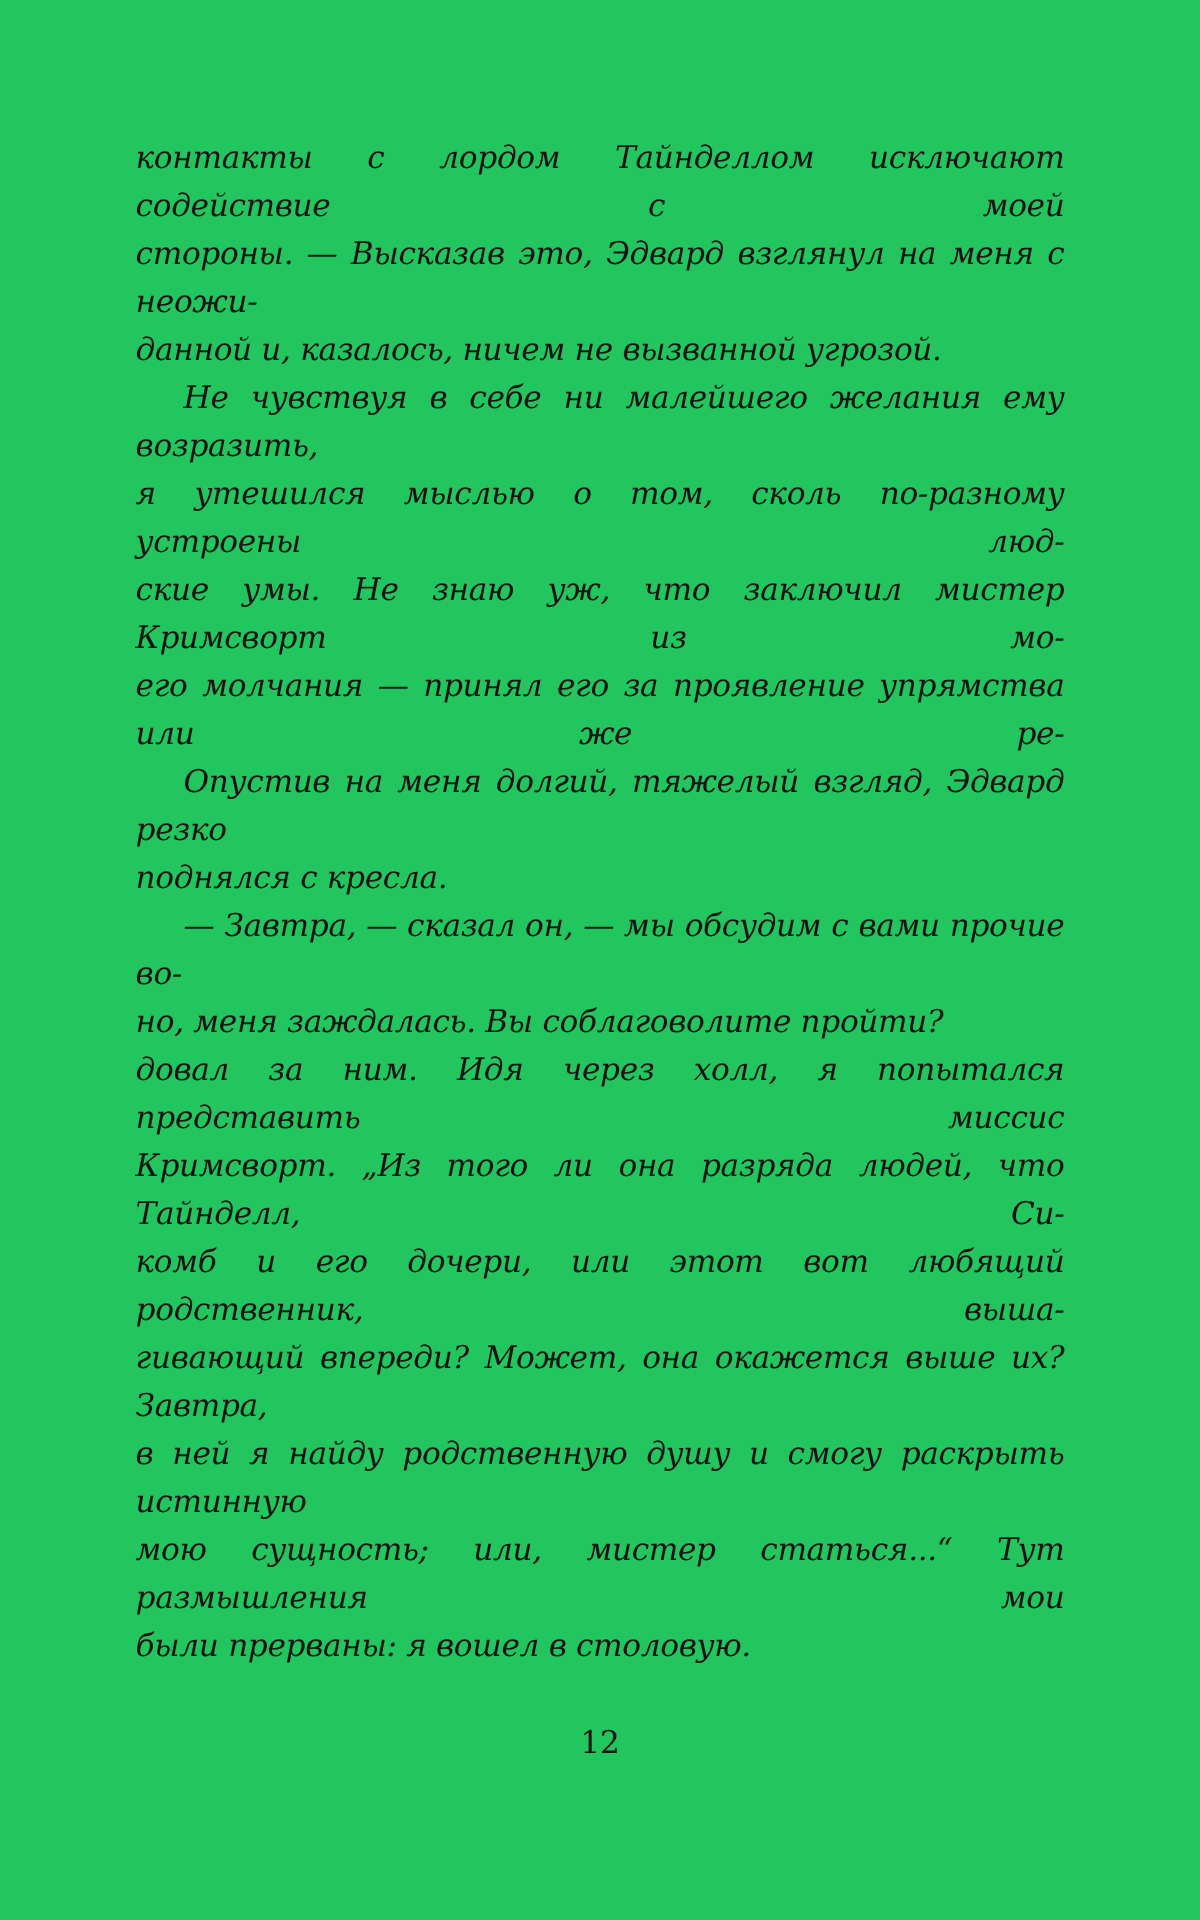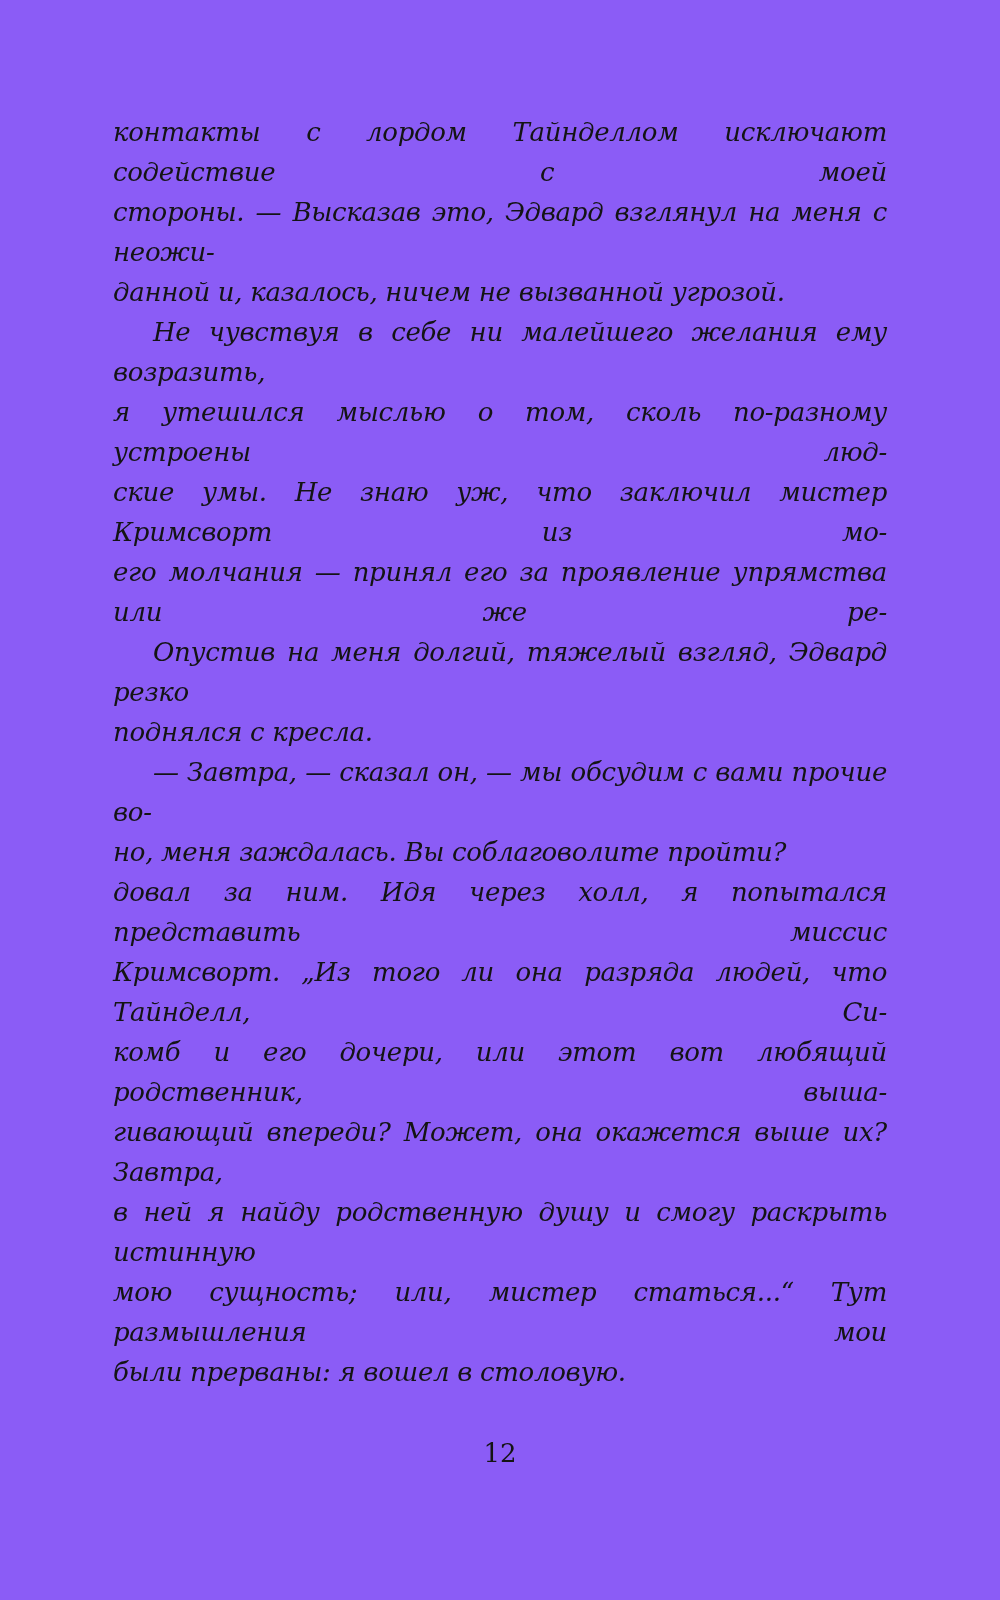--- a/index.html
+++ b/index.html
@@ -4,21 +4,21 @@
 <style>
   html, body {
     margin: 0;
     padding: 0;
     background: #ffffff;
   }
   .page {
     position: relative;
     width: 1000px;
     height: 1600px;
-    background: #8b5cf6;
+    background: #22c55e;
     overflow: hidden;
   }
   .text-block {
     position: absolute;
     left: 113px;
     top: 112px;
     width: 774px;
   }
   .line {
     font-family: "DejaVu Serif", serif;

